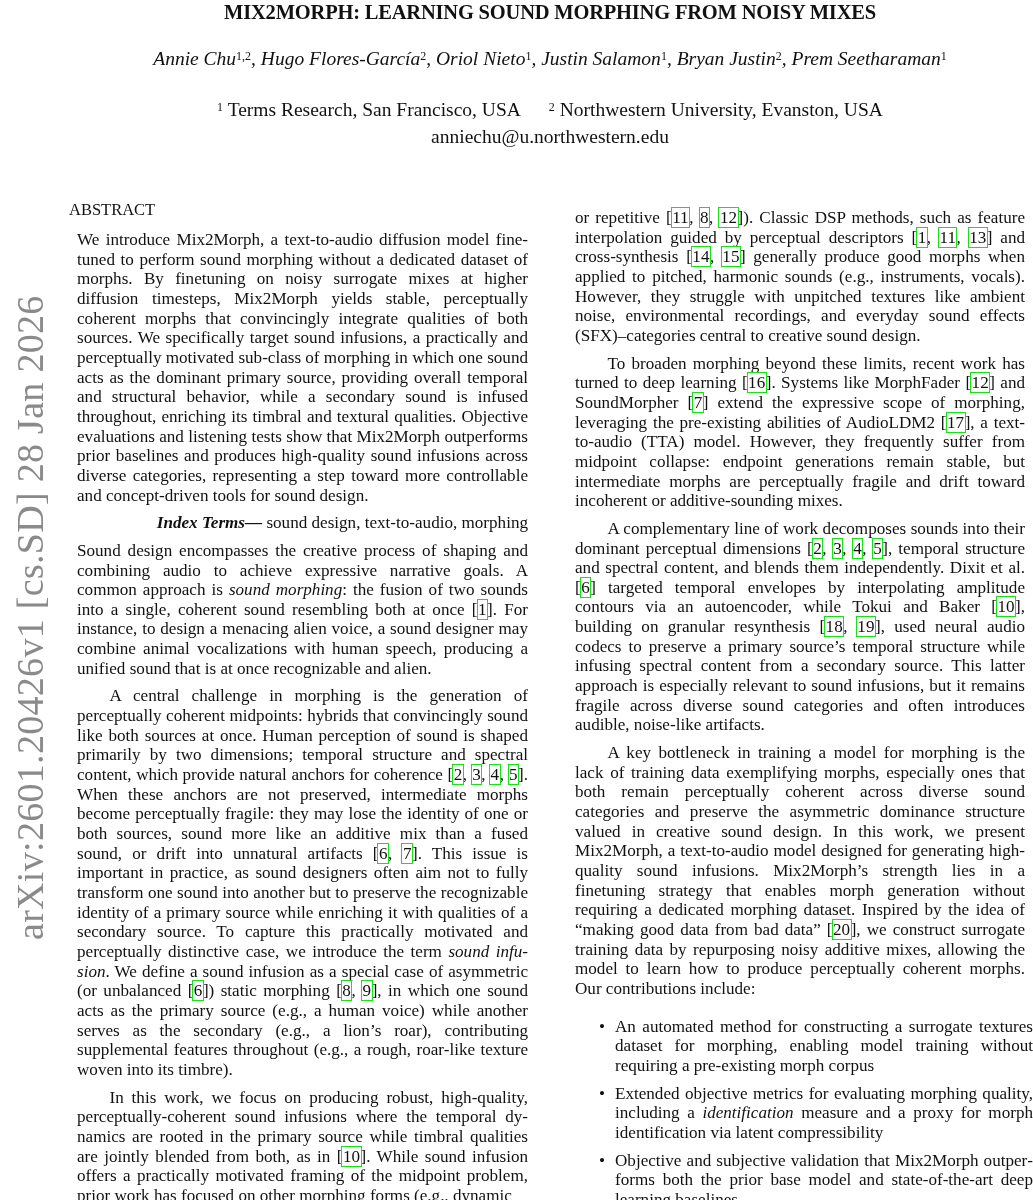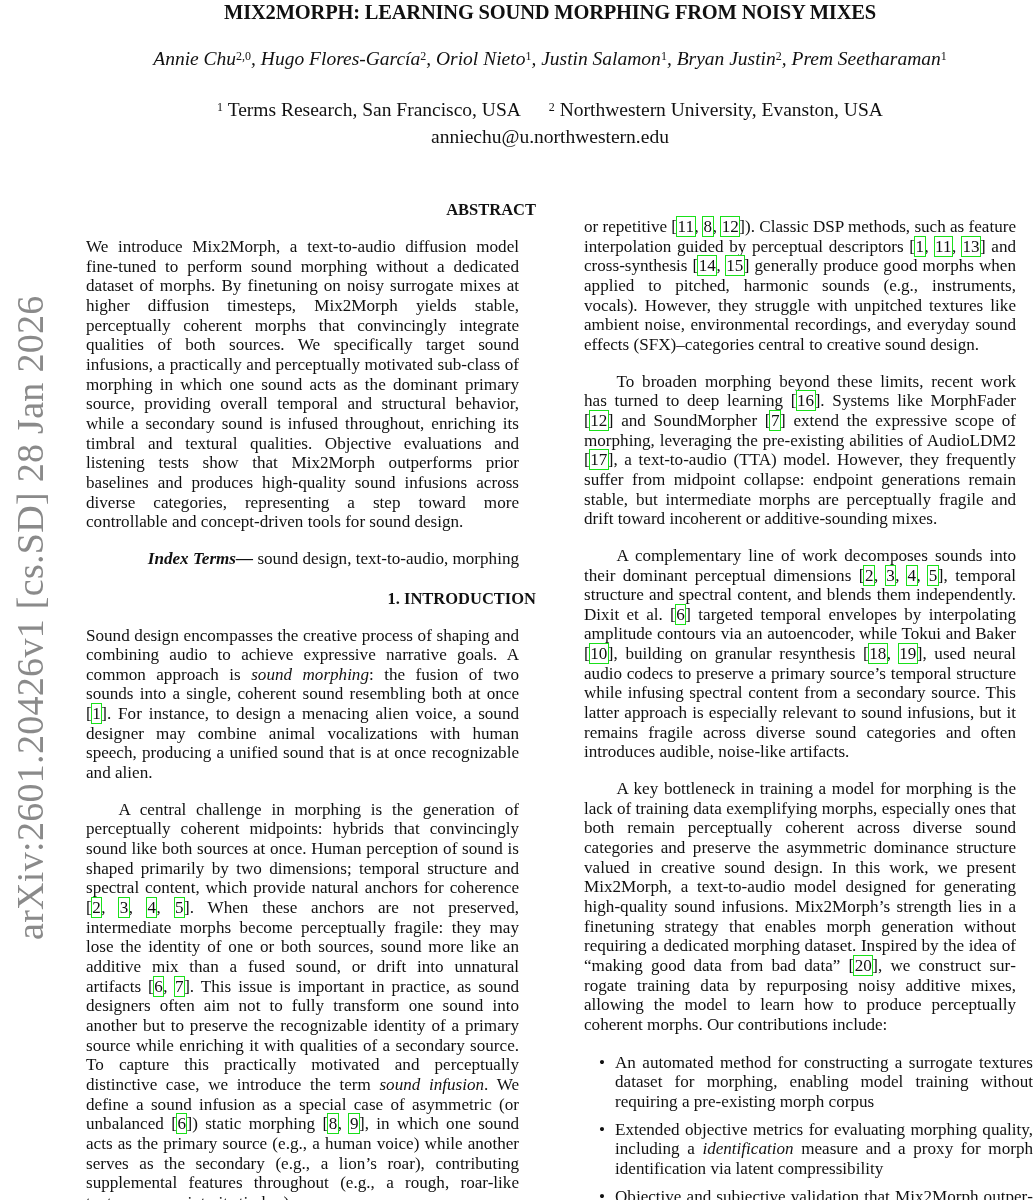--- a/index.html
+++ b/index.html
@@ -13,39 +13,39 @@
   .affil { position:absolute; top:97px; left:0; width:1100px; text-align:center;
            font-size:19.5px; line-height:26px; }
   .affil .gap { display:inline-block; width:28px; }
   .email { position:absolute; top:124px; left:0; width:1100px; text-align:center; font-size:19.5px; line-height:26px; }
   .stamp { position:absolute; left:10px; top:940px; transform-origin:0 0; transform:rotate(-90deg);
            font-family:"Liberation Serif","DejaVu Serif",serif; font-size:38px; color:#8a8a8a;
            white-space:nowrap; line-height:40px; letter-spacing:0.3px; }
   .col { position:absolute; top:200px; font-size:17.1px; line-height:19.65px; text-align:justify; }
   .col.left { left:69px; width:467px; }
   .col.right { left:567px; width:466px; }
-  .sec-h { text-align:right; font-weight:bold; font-size:16.5px; margin:0 0 10px 0; line-height:20px; }
+  .sec-h { text-align:left; font-weight:normal; font-size:16.5px; margin:0 0 10px 0; line-height:20px; }
   .sec-h.intro { margin-top:20px; margin-bottom:14px; }
-  p { margin:17px; hyphens:manual; }
+  p { margin:8px; hyphens:manual; }
   p.indent { text-indent:1.9em; }
   .index-terms { text-align:right; padding-left:28px; margin-top:6px; }
   .index-terms .lbl { font-weight:bold; font-style:italic; }
   i, .it { font-style:italic; }
   .cite { outline:1.4px solid #19e019; outline-offset:-0.5px; padding:0 0.5px; }
   ul.bullets { list-style:none; margin:18px 0 0 0; padding:0; }
   ul.bullets li { position:relative; padding-left:48px; margin-bottom:8px; }
   ul.bullets li::before { content:"\2022"; position:absolute; left:32px; top:0; }
 </style>
 </head>
 <body>
 
 <div class="title">MIX2MORPH: LEARNING SOUND MORPHING FROM NOISY MIXES</div>
 
 <div class="authors">
-  <span><span>Annie Chu</span><sup>2,0</sup></span>,
+  <span><span>Annie Chu</span><sup>1,2</sup></span>,
   <span><span>Hugo Flores-García</span><sup>2</sup></span>,
   <span><span>Oriol Nieto</span><sup>1</sup></span>,
   <span><span>Justin Salamon</span><sup>1</sup></span>,
   <span><span>Bryan Justin</span><sup>2</sup></span>,
   <span><span>Prem Seetharaman</span><sup>1</sup></span>
 </div>
 
 <div class="affil">
   <span><sup>1</sup> <span>Terms Research, San Francisco, USA</span></span><span class="gap"></span><span><sup>2</sup> <span>Northwestern University, Evanston, USA</span></span>
 </div>
@@ -53,21 +53,20 @@
 
 <div class="stamp">arXiv:2601.20426v1  [cs.SD]  28 Jan 2026</div>
 
 <div class="col left">
   <div class="sec-h">ABSTRACT</div>
   <p>We introduce Mix2Morph, a text-to-audio diffusion model fine-tuned to perform sound morphing without a dedicated dataset of morphs. By finetuning on noisy surrogate mixes at higher diffusion timesteps, Mix2Morph yields stable, perceptually coherent morphs that convincingly integrate qualities of both sources. We specifically target sound infusions, a practically and perceptually motivated sub-class of morphing in which one sound acts as the dominant primary source, providing overall temporal and structural behavior, while a secondary sound is infused throughout, enriching its timbral and textural qualities. Objective evaluations and listening tests show that Mix2Morph outperforms prior baselines and produces high-quality sound infusions across diverse categories, representing a step toward more controllable and concept-driven tools for sound design.</p>
   <p class="index-terms">
     <span class="lbl">Index Terms—</span>
     <span>sound design, text-to-audio, morphing</span>
   </p>
-  <div class="sec-h intro">1.  INTRODUCTION</div>
   <div>
       <p>Sound design encompasses the creative process of shaping and com­bining audio to achieve expressive narrative goals.  A common ap­proach is <i>sound morphing</i>:  the fusion of two sounds into a single, coherent sound resembling both at once [<span class="cite">1</span>]. For instance, to design a menacing alien voice, a sound designer may combine animal vo­calizations with human speech, producing a unified sound that is at once recognizable and alien.</p>
       <p class="indent">A central challenge in morphing is the generation of perceptu­ally coherent midpoints:  hybrids that convincingly sound like both sources at once. Human perception of sound is shaped primarily by two dimensions; temporal structure and spectral content, which pro­vide natural anchors for coherence [<span class="cite">2</span>, <span class="cite">3</span>, <span class="cite">4</span>, <span class="cite">5</span>]. When these anchors are not preserved, intermediate morphs become perceptually fragile: they may lose the identity of one or both sources, sound more like an additive mix than a fused sound, or drift into unnatural artifacts [<span class="cite">6</span>, <span class="cite">7</span>].  This issue is important in practice, as sound designers often aim not to fully transform one sound into another but to preserve the recognizable identity of a primary source while enriching it with qualities of a secondary source. To capture this practically motivated and perceptually distinctive case, we introduce the term <i>sound infu­sion</i>.  We define a sound infusion as a special case of asymmetric (or unbalanced [<span class="cite">6</span>]) static morphing [<span class="cite">8</span>, <span class="cite">9</span>], in which one sound acts as the primary source (e.g., a human voice) while another serves as the secondary (e.g., a lion’s roar), contributing supplemental features throughout (e.g., a rough, roar-like texture woven into its timbre).</p>
       <p class="indent">In this work, we focus on producing robust, high-quality, perceptually-coherent sound infusions where the temporal dy­namics are rooted in the primary source while timbral qualities are jointly blended from both, as in [<span class="cite">10</span>].  While sound infusion offers a practically motivated framing of the midpoint problem, prior work has focused on other morphing forms (e.g., dynamic</p>
     </div>
 </div>
 
 <div class="col right">
   <div>
       <p>or repetitive [<span class="cite">11</span>, <span class="cite">8</span>, <span class="cite">12</span>]).  Classic DSP methods, such as feature interpolation guided by perceptual descriptors [<span class="cite">1</span>, <span class="cite">11</span>, <span class="cite">13</span>] and cross-synthesis [<span class="cite">14</span>, <span class="cite">15</span>] generally produce good morphs when applied to pitched, harmonic sounds (e.g., instruments, vocals). However, they struggle with unpitched textures like ambient noise, environmental recordings, and everyday sound effects (SFX)–categories central to creative sound design.</p>

